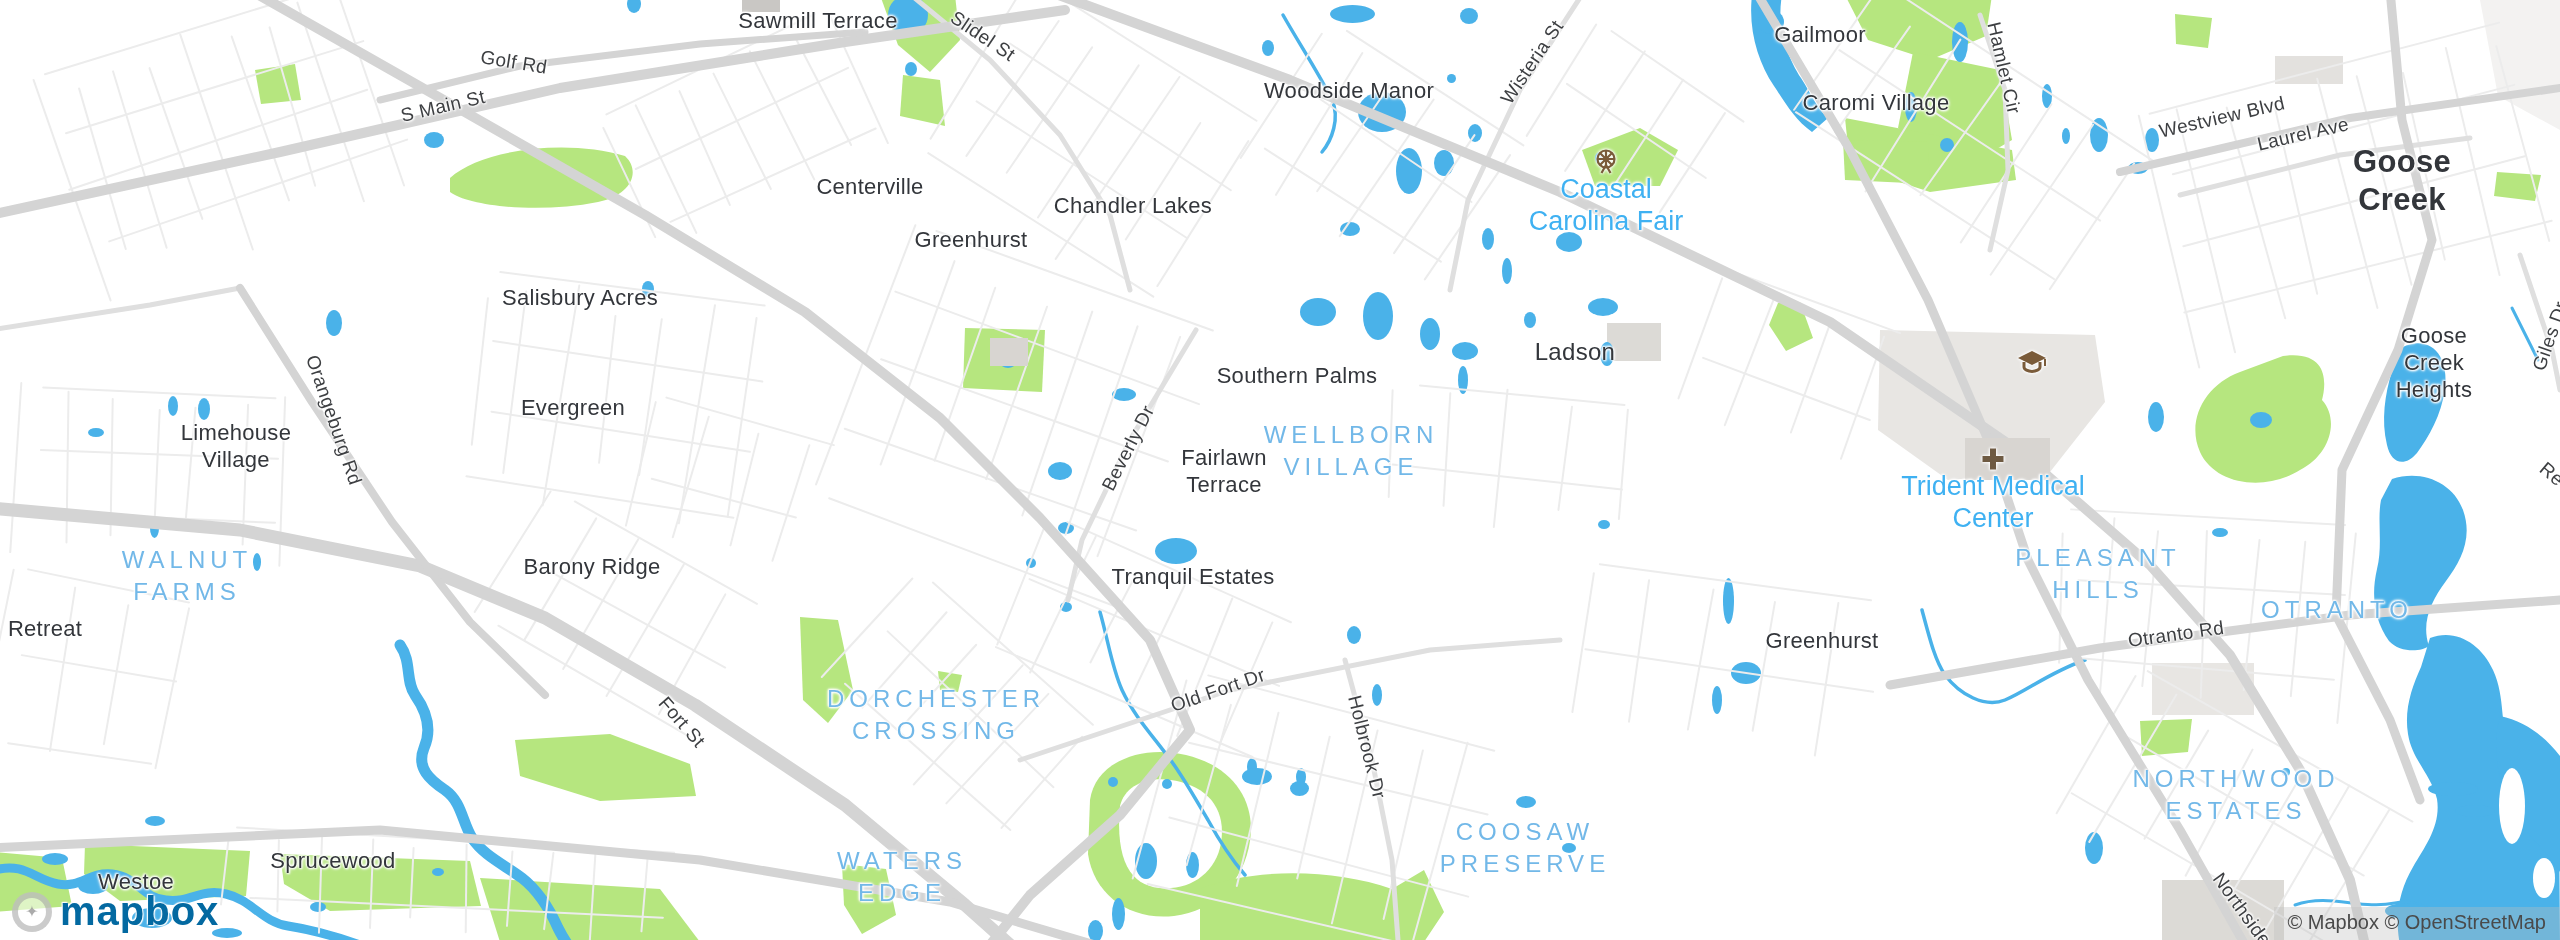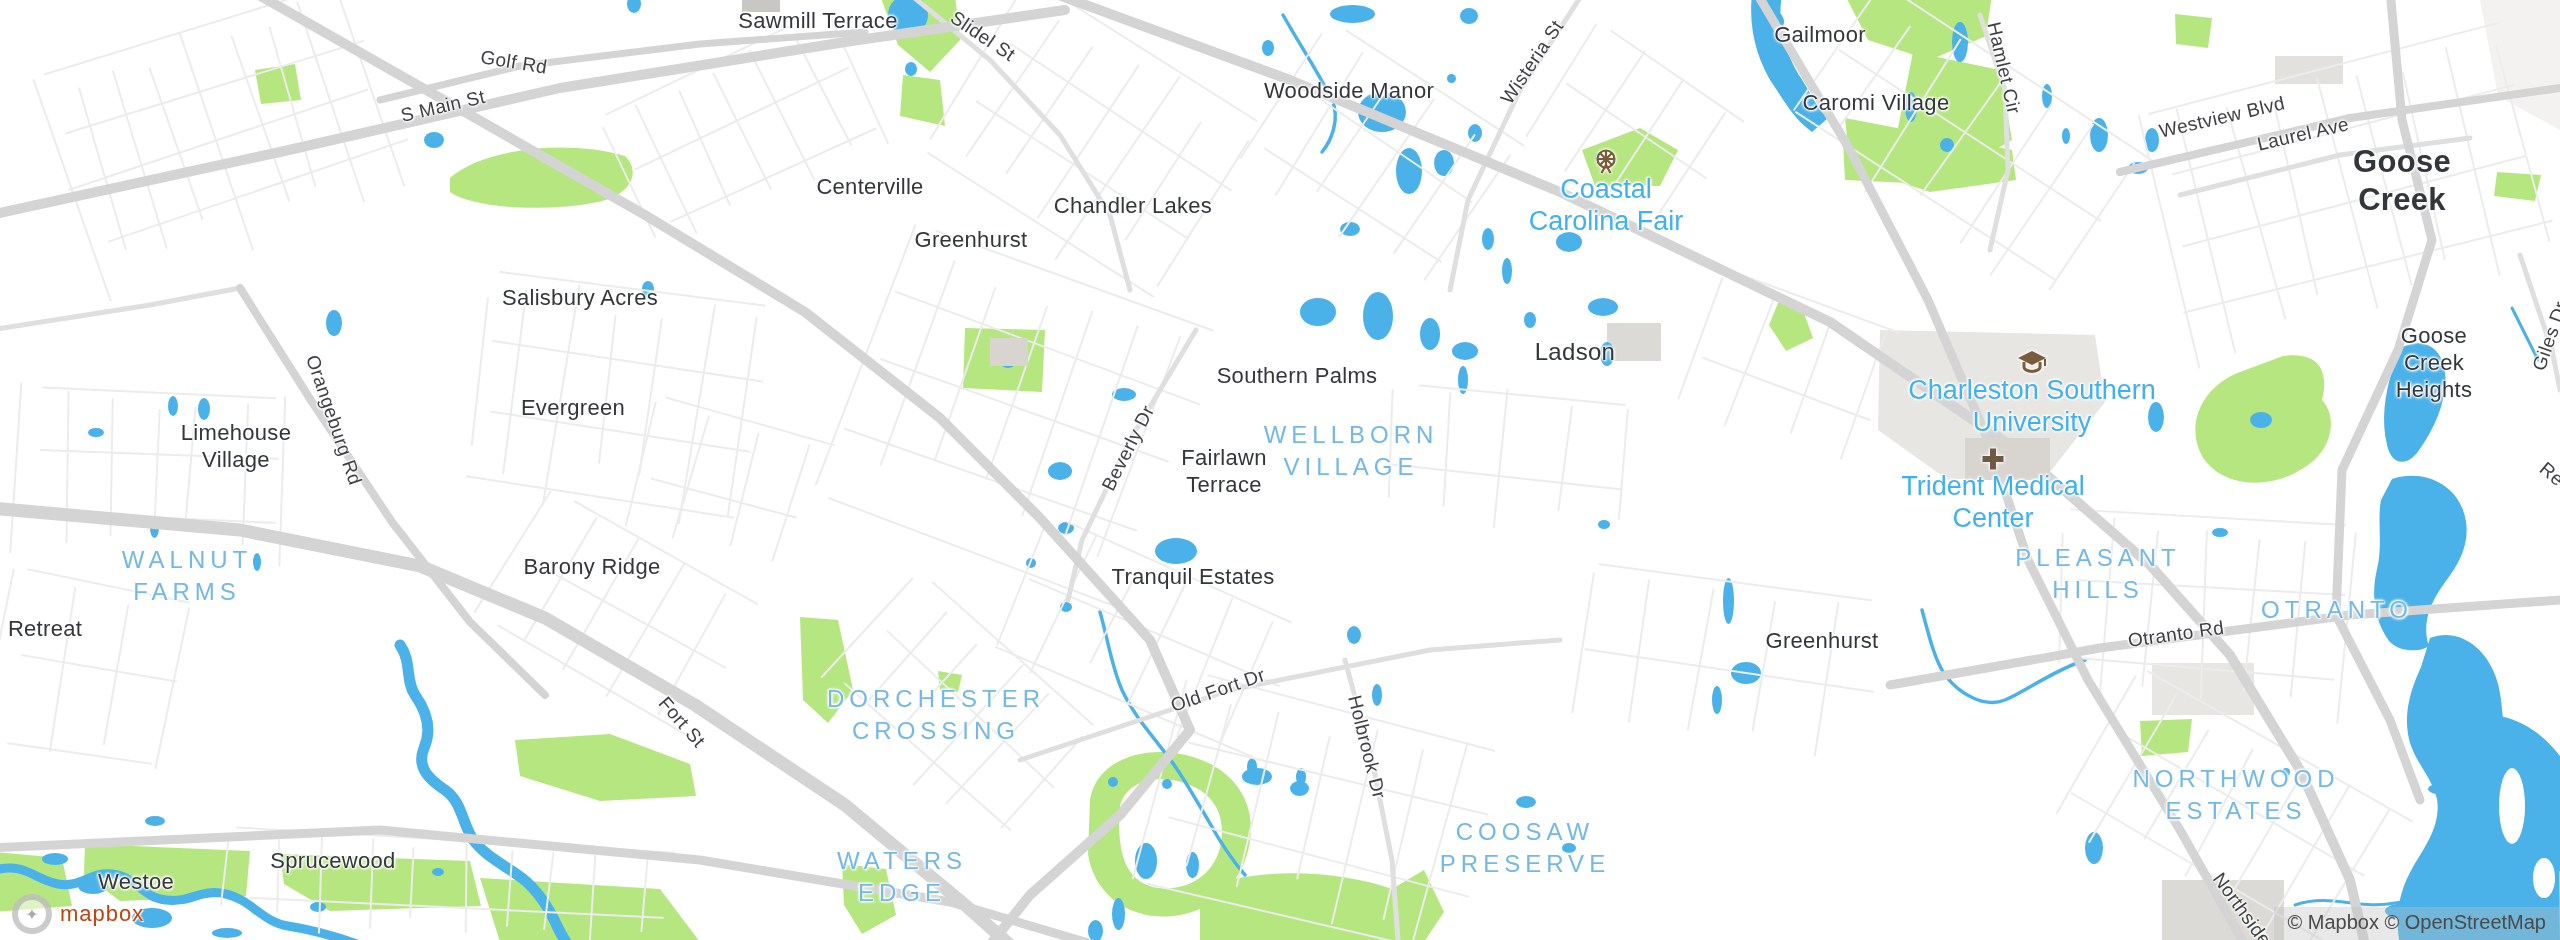--- a/index.html
+++ b/index.html
@@ -15,21 +15,21 @@
   .city-large{font-weight:600;}
   .nbhd{color:#72b8e8;font-size:24px;font-weight:500;letter-spacing:5px;line-height:1.35;}
   .road{color:#3d3f42;font-size:19px;letter-spacing:.4px;white-space:nowrap;}
   .poi{color:#3fb1f2;font-size:27px;font-weight:500;line-height:1.2;}
   .poi-icon{position:absolute;transform:translate(-50%,-50%);
     filter:drop-shadow(0 0 1.5px #fff) drop-shadow(0 0 1px #fff);}
   #logo{position:absolute;left:12px;bottom:6px;display:flex;align-items:center;gap:8px;}
   #logo .ring{width:40px;height:40px;border-radius:50%;background:rgba(255,255,255,.55);
     border:6px solid rgba(160,160,160,.55);box-sizing:border-box;display:flex;
     align-items:center;justify-content:center;color:rgba(150,150,150,.8);font-size:16px;}
-  #logo .word{font-size:22px;font-weight:400;letter-spacing:1px;color:#c2410c;
+  #logo .word{font-size:40px;font-weight:700;letter-spacing:1px;color:#0369a1;
     text-shadow:0 0 2px #fff,0 0 3px #fff,1px 1px 1px #fff,-1px -1px 1px #fff;}
   #attribution{position:absolute;right:0;bottom:0;background:rgba(190,190,190,.35);
     color:#4a4a4a;font-size:20px;padding:4px 14px 6px 14px;white-space:nowrap;}
 </style>
 </head>
 <body>
 
 <div id="map">
 <svg width="2560" height="940" viewBox="0 0 2560 940" xmlns="http://www.w3.org/2000/svg">
 
@@ -529,22 +529,20 @@
         </g>
         <circle cx="15" cy="13" r="2.6" fill="#7a5b3a"></circle>
       </svg></div>
     <div class="map-label poi" style="left: 1606px; top: 205px; transform: translate(-50%, -50%);">Coastal
 Carolina Fair</div>
     <div class="poi-icon" style="left: 2032px; top: 364px;"><svg width="32" height="24" viewBox="0 0 32 24">
         <path d="M16 1L2 8l14 7 14-7z" fill="#7a5b3a"></path>
         <path d="M8 12v5c0 2.5 4 4.5 8 4.5s8-2 8-4.5v-5" fill="none" stroke="#7a5b3a" stroke-width="3"></path>
         <path d="M29 9v7" stroke="#7a5b3a" stroke-width="2"></path>
       </svg></div>
-    <div class="map-label poi" style="left: 2032px; top: 406px; transform: translate(-50%, -50%);">Charleston Southern
-University</div>
     <div class="poi-icon" style="left: 1993px; top: 461px;"><svg width="24" height="24" viewBox="0 0 24 24">
         <path d="M9 1.5h6V9h7.5v6H15v7.5H9V15H1.5V9H9z" fill="#6e5a42"></path>
       </svg></div>
     <div class="map-label poi" style="left: 1993px; top: 502px; transform: translate(-50%, -50%);">Trident Medical
 Center</div>
   </div>
 
 <div id="logo">
   <div class="ring">✦</div>
   <div class="word">mapbox</div>

